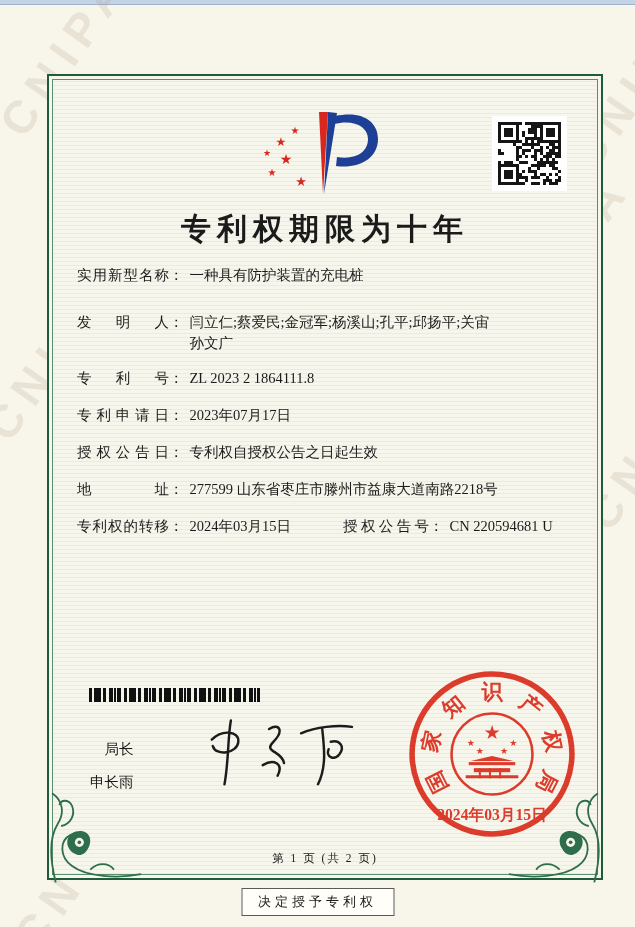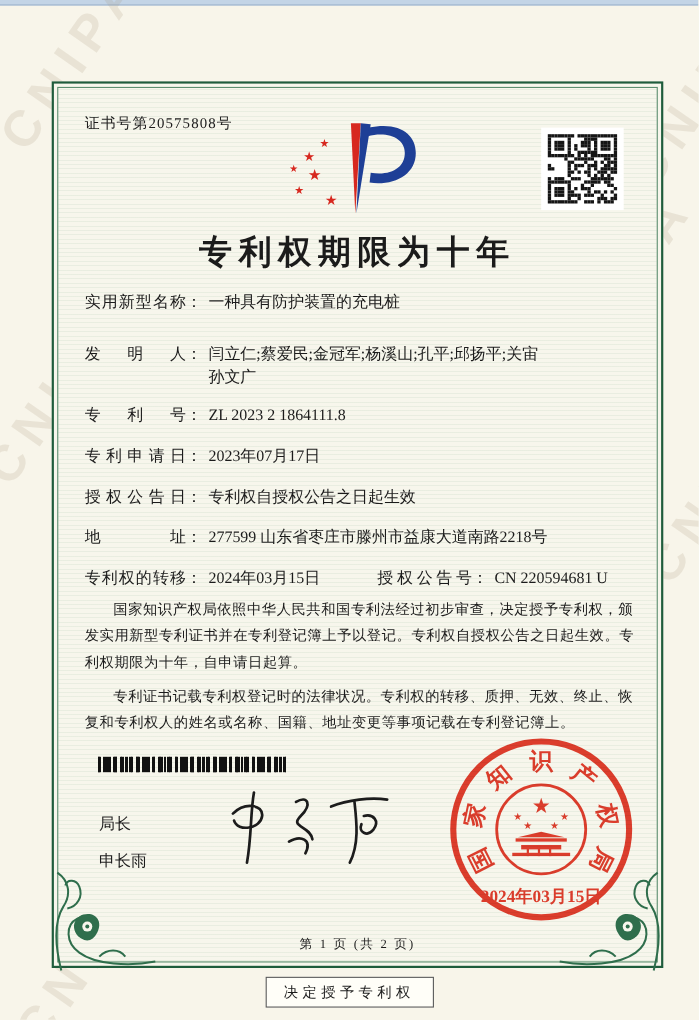--- a/index.html
+++ b/index.html
@@ -54,21 +54,21 @@
   .paras { position:absolute; left:28px; right:24px; top:466px; font-size:13px;
            line-height:1.85; letter-spacing:0.5px; z-index:5; }
   .paras p { text-indent:2em; margin-bottom:7px; }
 
   .barcode { position:absolute; left:40px; top:612px; width:171px; height:14px; z-index:5;
     background:
       repeating-linear-gradient(90deg,#111 0 2px,transparent 2px 5px),
       repeating-linear-gradient(90deg,#111 0 3px,transparent 3px 7px);
   }
 
-  .signer { position:absolute; left:41px; top:664px; font-size:14.5px; z-index:5; }
+  .signer { position:absolute; left:41px; top:664px; font-size:14.5px; z-index:5;text-align:right; }
   .signer div { margin-bottom:14px; }
 
   .signature { position:absolute; left:150px; top:638px; width:170px; height:80px; z-index:5; }
 
   .seal { position:absolute; left:357px; top:592px; width:172px; height:172px;
           z-index:6; opacity:0.93; mix-blend-mode:multiply; }
 
   .page-info { position:absolute; bottom:12px; width:100%; text-align:center;
                font-size:11.5px; letter-spacing:2px; z-index:5; }
 
@@ -110,21 +110,20 @@
       <path d="M108,97 C82,102 48,100 32,88 C18,78 18,60 30,54 C42,48 52,58 46,68 C41,76 30,74 30,65"></path>
       <path d="M14,106 C8,82 6,58 16,42 C24,30 22,16 10,8"></path>
       <path d="M52,92 C60,84 72,84 78,92"></path>
       <path d="M20,44 C30,42 36,32 32,22 C29,15 20,14 18,21"></path>
     </g>
     <path d="M34,74 C24,68 24,54 36,50 C48,47 56,56 50,68 C46,76 40,78 34,74 Z" fill="#2f6e4c"></path>
     <circle cx="40" cy="62" r="5" fill="#f7f6ec"></circle>
       <circle cx="40" cy="62" r="2" fill="#2f6e4c"></circle>
   </svg>
 
-  <div class="cert-no">证书号第20575808号</div>
 
   <svg class="logo" width="140" height="92" viewBox="0 0 140 92">
     <g fill="#d7281f" font-family="serif">
       <text x="40" y="26" font-size="10" text-anchor="middle">★</text>
       <text x="26" y="38" font-size="12" text-anchor="middle">★</text>
       <text x="12" y="48" font-size="9" text-anchor="middle">★</text>
       <text x="31" y="56" font-size="14" text-anchor="middle">★</text>
       <text x="17" y="68" font-size="10" text-anchor="middle">★</text>
       <text x="46" y="78" font-size="13" text-anchor="middle">★</text>
     </g>
@@ -417,24 +416,20 @@
       <span class="fcolon">：</span>
       <span>2024年03月15日</span>
       <span class="pair2">
         <span class="flabel narrow">授权公告号</span>
         <span class="fcolon">：</span>
         <span>CN 220594681 U</span>
       </span>
     </div>
   </div>
 
-  <div class="paras">
-    <p>国家知识产权局依照中华人民共和国专利法经过初步审查，决定授予专利权，颁发实用新型专利证书并在专利登记簿上予以登记。专利权自授权公告之日起生效。专利权期限为十年，自申请日起算。</p>
-    <p>专利证书记载专利权登记时的法律状况。专利权的转移、质押、无效、终止、恢复和专利权人的姓名或名称、国籍、地址变更等事项记载在专利登记簿上。</p>
-  </div>
 
   <div class="barcode"></div>
 
   <div class="signer">
     <div>局长</div>
     <div>申长雨</div>
   </div>
 
   <svg class="signature" viewBox="0 0 160 75">
     <g stroke="#1c1c1c" stroke-width="2.3" fill="none" stroke-linecap="round" stroke-linejoin="round">

